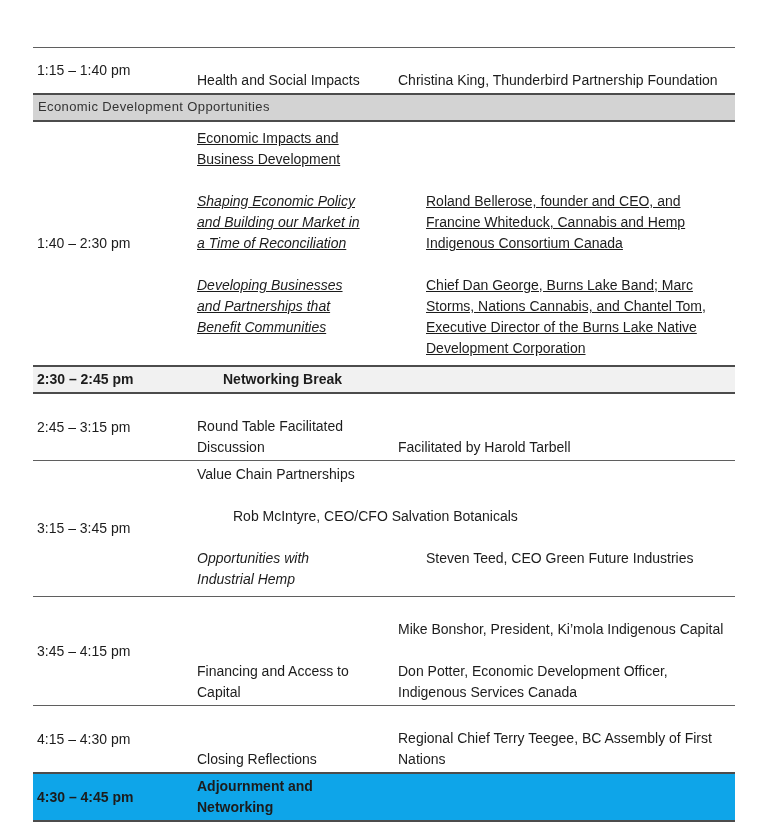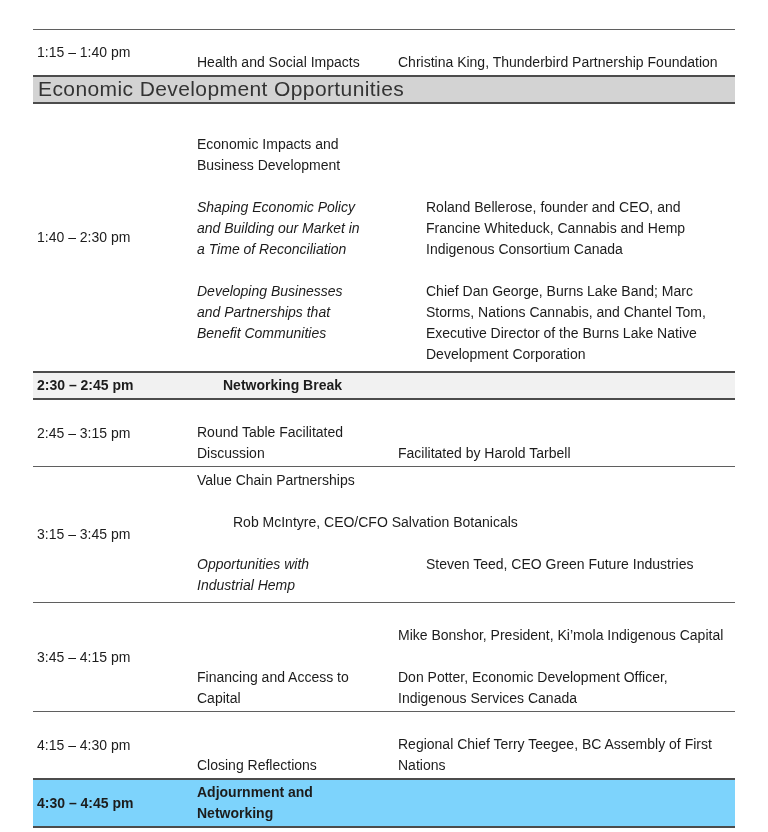--- a/index.html
+++ b/index.html
@@ -1,21 +1,21 @@
 <!DOCTYPE html>
 <html><head>
 <meta charset="utf-8">
 <style>
   html,body{margin:0;padding:0;}
   body{
     width:768px;height:832px;background:#ffffff;position:relative;overflow:hidden;
     font-family:"Liberation Sans","DejaVu Sans",sans-serif;color:#1c1c1c;
   }
   .schedule{
-    position:absolute;left:33px;top:29px;width:702px;
+    position:absolute;left:33px;top:47px;width:702px;
     font-size:14px;line-height:21px;
   }
   .row{display:flex;border-top:1px solid #5f5f5f;background:#fff;}
   .row.heavy{border-top:2px solid #4c4c4c;border-bottom:2px solid #4c4c4c;}
   .row.heavy + .row{border-top:none;}
   .schedule .row:last-child{border-bottom:2px solid #4c4c4c;}
 
   .cell-time{flex:0 0 157px;width:157px;box-sizing:border-box;
     padding:2px 2px 2px 4px;display:flex;align-items:center;}
   .cell-session{flex:0 0 200px;width:200px;box-sizing:border-box;
@@ -23,29 +23,29 @@
   .cell-speakers{flex:1 1 auto;box-sizing:border-box;
     padding:2px 4px 2px 8px;white-space:pre-line;}
 
   .row.simple .cell-session,
   .row.simple .cell-speakers{display:flex;flex-direction:column;justify-content:flex-end;margin-top:20px;}
   .speaker-para{white-space:pre-line;}
   .para-gap{height:21px;flex:0 0 21px;}
 
   
   .section-band{display:block;background:#d3d3d3;color:#333333;
-    padding:1px 4px 2px 5px;font-size:21px;line-height:22px;letter-spacing:0.4px;}
+    padding:1px 4px 2px 5px;font-size:13px;line-height:22px;letter-spacing:0.4px;}
 
   .row.break-row{background:#f1f1f1;font-weight:bold;gap:26px;}
-  .row.shaded-row{background:#7dd3fc;font-weight:bold;}
+  .row.shaded-row{background:#0ea5e9;font-weight:bold;}
   .row.break-row .cell-session,.row.shaded-row .cell-session{display:flex;align-items:flex-start;}
 
   
   .blocks{display:flex;flex-direction:column;flex:1 1 auto;padding-bottom:6px;}
-  .blocks.lead-blank{padding-top:30px;}
+  .blocks.lead-blank{padding-top:6px;text-decoration:underline;}
   .blocks:not(.lead-blank){padding-top:3px;}
   .block{display:flex;}
   .block-title{flex:0 0 193px;width:193px;box-sizing:border-box;
     padding-left:7px;padding-right:4px;white-space:pre-line;}
   .block-speaker{flex:1 1 auto;box-sizing:border-box;padding-left:8px;padding-right:4px;white-space:pre-line;margin-left:35px;}
   .italic{font-style:italic;}
 </style>
 </head>
 <body>
 

